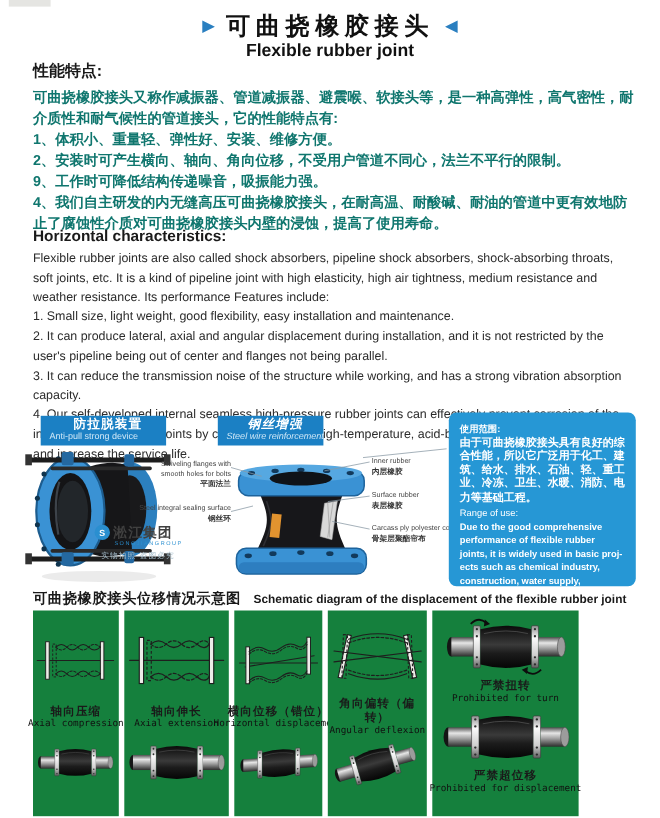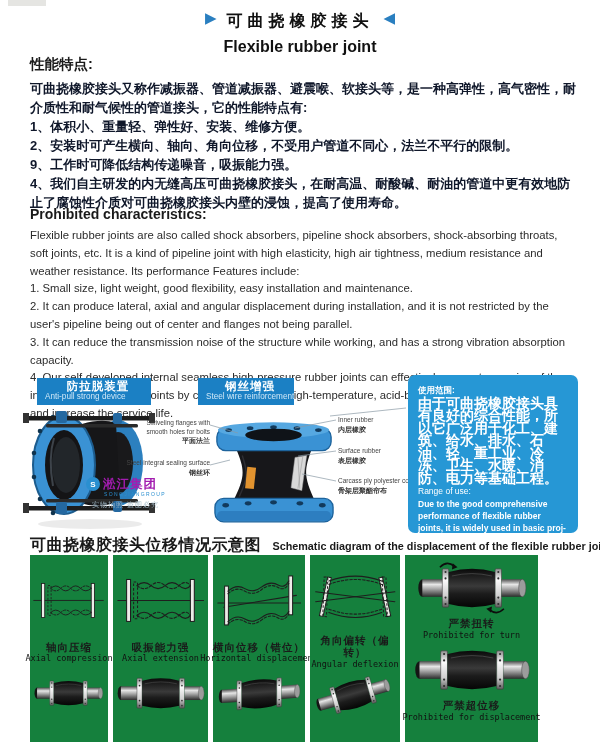--- a/index.html
+++ b/index.html
@@ -3,77 +3,77 @@
 <meta charset="utf-8">
 <style>
   html,body{margin:0;padding:0;background:#fff;}
   .page{position:relative;width:600px;height:744px;background:#fff;overflow:hidden;
         font-family:"Liberation Sans",sans-serif;color:#1a1a1a;}
   .corner-mark{position:absolute;left:8px;top:0;width:38px;height:6px;background:#d7d7d2;opacity:.65;}
 
   
   .title-row{position:absolute;left:0;top:9px;width:100%;text-align:center;white-space:nowrap;}
   .title-row .arr{color:#2a7fc0;font-size:15px;vertical-align:3px;margin:0 10px;}
-  .title-row .ttl{font-size:16px;font-weight:700;letter-spacing:5px;color:#111;}
+  .title-row .ttl{font-size:22px;font-weight:700;letter-spacing:5px;color:#111;}
   .subtitle{position:absolute;left:0;top:38px;width:100%;text-align:center;
             font-size:16px;font-weight:700;color:#111;}
 
   
   .cn-heading{position:absolute;left:30px;top:55px;font-size:14.5px;font-weight:700;}
   .cn-block{position:absolute;left:30px;top:79px;width:547px;font-size:13px;font-weight:600;
-            line-height:19px;color:#0f172a;}
+            line-height:19px;color:#0f766e;}
   .en-heading{position:absolute;left:30px;top:206px;font-size:14px;font-weight:700;}
   .en-block{position:absolute;left:30px;top:227px;width:547px;font-size:11.3px;
             line-height:17.8px;color:#2b2b2b;}
 
   
   .badge{position:absolute;top:378px;height:27px;background:#1b80c4;color:#fff;
          padding:2px 0 0 8px;box-sizing:border-box;}
   .badge1{left:37px;width:114px;}
-  .badge2{left:198px;width:96px;}
+  .badge2{left:198px;width:96px;font-style:italic;}
   .badge-cn{font-size:11.5px;font-weight:700;letter-spacing:1px;line-height:12px;text-align:center;}
   .badge-en{font-size:8.2px;color:#cfe7f7;line-height:10px;white-space:nowrap;}
 
   .photo-left{position:absolute;left:20px;top:400px;width:138px;height:132px;}
   .watermark{position:absolute;left:86px;top:477px;width:100px;z-index:3;}
   .wm-row{display:flex;align-items:center;gap:3px;}
   .wm-logo{width:14px;height:14px;border-radius:50%;background:#2a8fd0;color:#fff;
            font-size:8px;font-weight:700;display:flex;align-items:center;justify-content:center;}
-  .wm-cn{font-size:12.5px;font-weight:700;color:#a21caf;letter-spacing:1px;line-height:13px;}
+  .wm-cn{font-size:12.5px;font-weight:700;color:#404040;letter-spacing:1px;line-height:13px;}
   .wm-en{font-size:5px;color:#2a8fd0;letter-spacing:1.4px;margin-left:18px;line-height:6px;}
   .wm-note{font-size:7px;color:#a5bdcb;margin-top:3px;margin-left:6px;letter-spacing:1px;}
 
   .cutaway{position:absolute;left:213px;top:414px;width:122px;height:122px;}
   .leaders{position:absolute;left:0;top:370px;width:600px;height:175px;pointer-events:none;}
 
   .lbl{position:absolute;font-size:6.5px;color:#444;line-height:8.5px;}
   .lbl .lbl-cn{font-size:7px;color:#333;margin-top:1px;font-weight:600;}
   .lblL{text-align:right;}
   .lblL1{left:126px;top:419px;width:84px;}
   .lblL2{left:108px;top:459px;width:102px;}
   .lblR1{left:338px;top:416px;}
   .lblR2{left:338px;top:447px;}
   .lblR3{left:338px;top:477px;}
   .lblR{white-space:nowrap;}
 
   .range-box{position:absolute;left:408px;top:375px;width:170px;height:158px;border-radius:7px;
              background:#2697d5;color:#fff;padding:9px 10px;box-sizing:border-box;}
   .rb-cn-title{font-size:8.5px;font-weight:700;line-height:12.5px;}
-  .rb-cn{font-size:14px;font-weight:700;line-height:12.5px;}
+  .rb-cn{font-size:10px;font-weight:700;line-height:12.5px;}
   .rb-en-title{font-size:8.5px;font-weight:400;line-height:12.5px;margin-top:1px;}
   .rb-en{font-size:8.5px;font-weight:600;line-height:12.3px;}
 
   
   .schem-title{position:absolute;left:30px;top:535px;white-space:nowrap;}
-  .schem-cn{font-size:16px;font-weight:700;letter-spacing:.5px;}
+  .schem-cn{font-size:13px;font-weight:700;letter-spacing:.5px;}
   .schem-en{font-size:10.8px;font-weight:700;margin-left:7px;}
   .panels{position:absolute;left:30px;top:555px;width:542px;height:187px;display:flex;gap:5px;}
   .panel{background:#15803d;box-sizing:border-box;padding:5px 2px 20px;display:flex;
          flex-direction:column;align-items:center;justify-content:space-between;}
-  .p1{width:78px;} .p2{width:95px;} .p3{width:92px;} .p4{width:90px;} .p5{width:133px;}
+  .p1{width:78px;} .p2{width:95px;} .p3{width:80px;} .p4{width:90px;} .p5{width:133px;}
   .diag{width:96%;height:86px;}
   .ln{stroke:#1e1e1e;stroke-width:1.3;fill:none;stroke-linecap:round;}
   .bar{fill:#edece8;stroke:#1e1e1e;stroke-width:1.2;}
   .dsh{stroke-dasharray:3 2.2;}
   .bar.dsh{fill:none;}
   .plabel{text-align:center;line-height:1.2;}
   .plabel-cn{font-family:"DejaVu Serif",serif;font-size:10.5px;font-weight:700;letter-spacing:1px;}
   .plabel-en{font-family:"DejaVu Sans Mono","Liberation Mono",monospace;font-size:8.5px;
              white-space:nowrap;color:#111;}
   .r3d{width:96%;height:62px;overflow:visible;}
@@ -93,21 +93,21 @@
 
   <div class="cn-heading">性能特点:</div>
   <div class="cn-block">
     <div>可曲挠橡胶接头又称作减振器、管道减振器、避震喉、软接头等，是一种高弹性，高气密性，耐介质性和耐气候性的管道接头，它的性能特点有:</div>
     <div>1、体积小、重量轻、弹性好、安装、维修方便。</div>
     <div>2、安装时可产生横向、轴向、角向位移，不受用户管道不同心，法兰不平行的限制。</div>
     <div>9、工作时可降低结构传递噪音，吸振能力强。</div>
     <div>4、我们自主研发的内无缝高压可曲挠橡胶接头，在耐高温、耐酸碱、耐油的管道中更有效地防止了腐蚀性介质对可曲挠橡胶接头内壁的浸蚀，提高了使用寿命。</div>
   </div>
 
-  <div class="en-heading">Prohibited characteristics:</div>
+  <div class="en-heading">Horizontal characteristics:</div>
   <div class="en-block">
     <div>Flexible rubber joints are also called shock absorbers, pipeline shock absorbers, shock-absorbing throats, soft joints, etc. It is a kind of pipeline joint with high elasticity, high air tightness, medium resistance and weather resistance. Its performance Features include:</div>
     <div>1. Small size, light weight, good flexibility, easy installation and maintenance.</div>
     <div>2. It can produce lateral, axial and angular displacement during installation, and it is not restricted by the user's pipeline being out of center and flanges not being parallel.</div>
     <div>3. It can reduce the transmission noise of the structure while working, and has a strong vibration absorption capacity.</div>
     <div>4. Our self-developed internal seamless high-pressure rubber joints can effectively prevent corrosion of the inner wall of the rubber joints by corrosive media in high-temperature, acid-base, and oil-resistant pipelines, and increase the service life.</div>
   </div>
 
   <div class="badge badge1">
     <div class="badge-cn">防拉脱装置</div>
@@ -256,21 +256,21 @@
         <line x1="1" y1="33" x2="99" y2="33" class="ln"></line>
         <rect x="11" y="9" width="4.5" height="48" class="bar"></rect>
         <rect x="19" y="12" width="4.5" height="42" class="bar dsh"></rect>
         <rect x="84" y="9" width="4.5" height="48" class="bar"></rect>
         <path class="ln" d="M23,16 Q31,9 39,16 Q47,23 55,16 Q63,9 71,16 Q79,23 84,16"></path>
         <path class="ln dsh" d="M23,16 Q31,23 39,16 Q47,9 55,16 Q63,23 71,16 Q79,9 84,16"></path>
         <path class="ln" d="M23,50 Q31,43 39,50 Q47,57 55,50 Q63,43 71,50 Q79,57 84,50"></path>
         <path class="ln dsh" d="M23,50 Q31,57 39,50 Q47,43 55,50 Q63,57 71,50 Q79,43 84,50"></path>
       </svg>
       <div class="plabel">
-        <div class="plabel-cn">吸振能力强</div>
+        <div class="plabel-cn">轴向伸长</div>
         <div class="plabel-en">Axial extension</div>
       </div>
       <svg class="r3d" viewBox="0 0 140 70">
           <use href="#j3d" transform="translate(-2 0) scale(1.03 1)"></use>
         </svg>
     </div>
 
     <div class="panel p3">
       <svg class="diag" viewBox="0 0 100 66">
         <line x1="1" y1="36" x2="99" y2="36" class="ln"></line>

